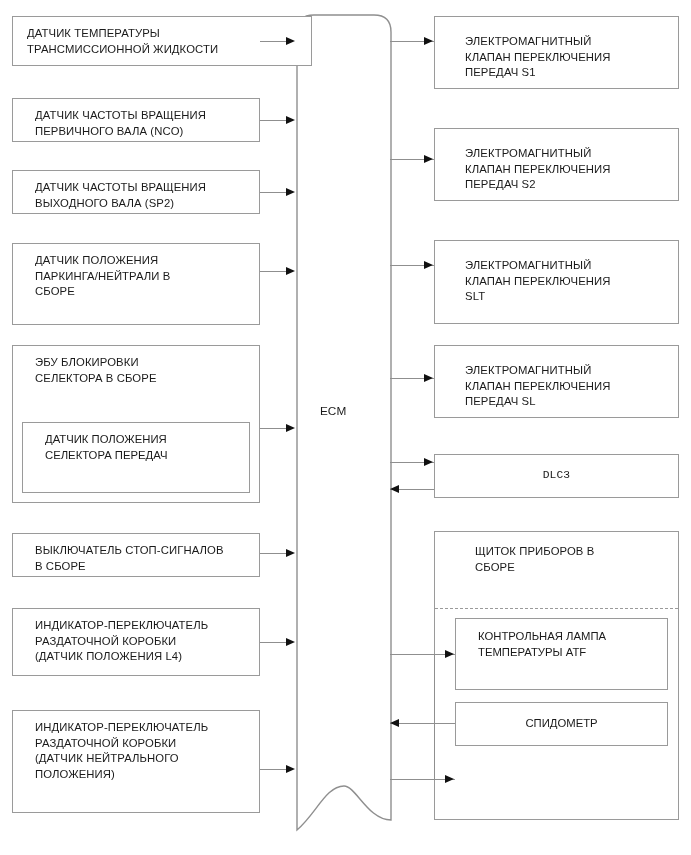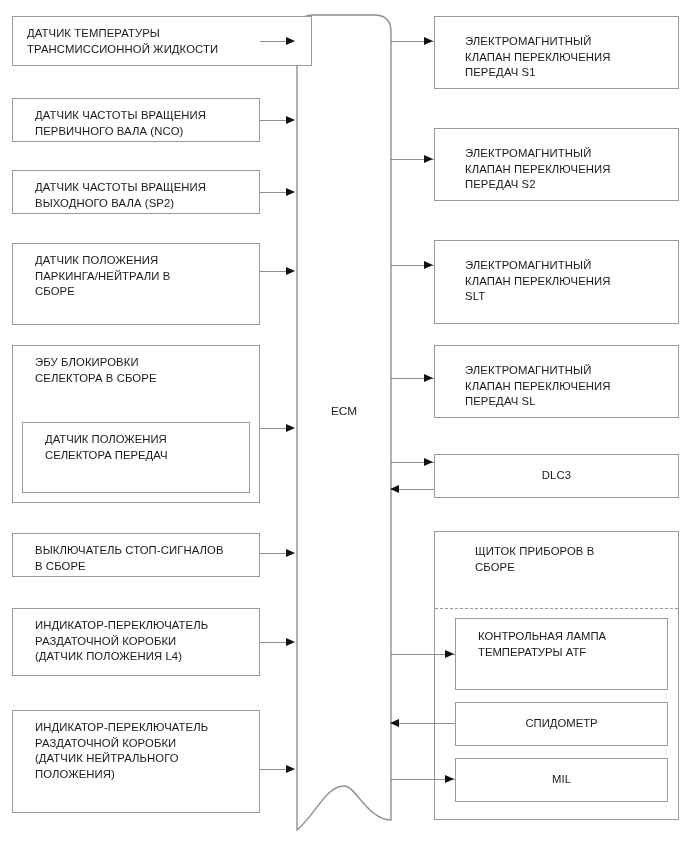--- a/index.html
+++ b/index.html
@@ -29,20 +29,21 @@
     padding: 9px 10px 6px 22px;
     text-transform: none;
     white-space: pre-line;
   }
   .box.center {
     padding: 8px;
     display: flex;
     align-items: center;
     justify-content: center;
     text-align: center;
+    font-family: Liberation Mono, monospace;
   }
   .nested {
     position: absolute;
     box-sizing: border-box;
     border: 1px solid #9a9a9a;
     background: #ffffff;
     color: #1a1a1a;
     font-size: 11.3px;
     line-height: 15.5px;
     padding: 9px 10px 6px 22px;
@@ -54,23 +55,24 @@
     left: 296px;
     top: 14px;
     width: 96px;
     height: 826px;
   }
   #ecm-label {
     position: absolute;
     left: 296px;
     top: 404px;
     width: 96px;
-    text-align: center;
+    text-align: left;
     font-size: 11.8px;
     color: #1a1a1a;
+    padding-left: 24px;
   }
   
   .conn {
     position: absolute;
     height: 1px;
     background: #8f8f8f;
   }
   .conn-v {
     position: absolute;
     width: 1px;
@@ -153,21 +155,20 @@
   <div class="box" style="left:434px; top:531px; width:245px; height:289px; padding-top:12px; padding-left:40px;">ЩИТОК ПРИБОРОВ В
 СБОРЕ</div>
 
   <div class="divider-dashed" style="left:435px; top:608px; width:243px;"></div>
 
   <div class="nested" style="left:455px; top:618px; width:213px; height:72px; padding-top:10px;">КОНТРОЛЬНАЯ ЛАМПА
 ТЕМПЕРАТУРЫ ATF</div>
 
   <div class="nested center" style="left:455px; top:702px; width:213px; height:44px; padding:0; display:flex; align-items:center; justify-content:center;">СПИДОМЕТР</div>
 
-  <div class="nested center" style="left:455px; top:758px; width:213px; height:44px; padding:0; display:flex; align-items:center; justify-content:center;">MIL</div>
 
   <div class="conn" style="left:260px; top:41px; width:28px;"></div>
   <div class="arrow-r" style="left:286px; top:36.5px;"></div>
 
   <div class="conn" style="left:260px; top:120px; width:28px;"></div>
   <div class="arrow-r" style="left:286px; top:115.5px;"></div>
 
   <div class="conn" style="left:260px; top:192px; width:28px;"></div>
   <div class="arrow-r" style="left:286px; top:187.5px;"></div>
 

